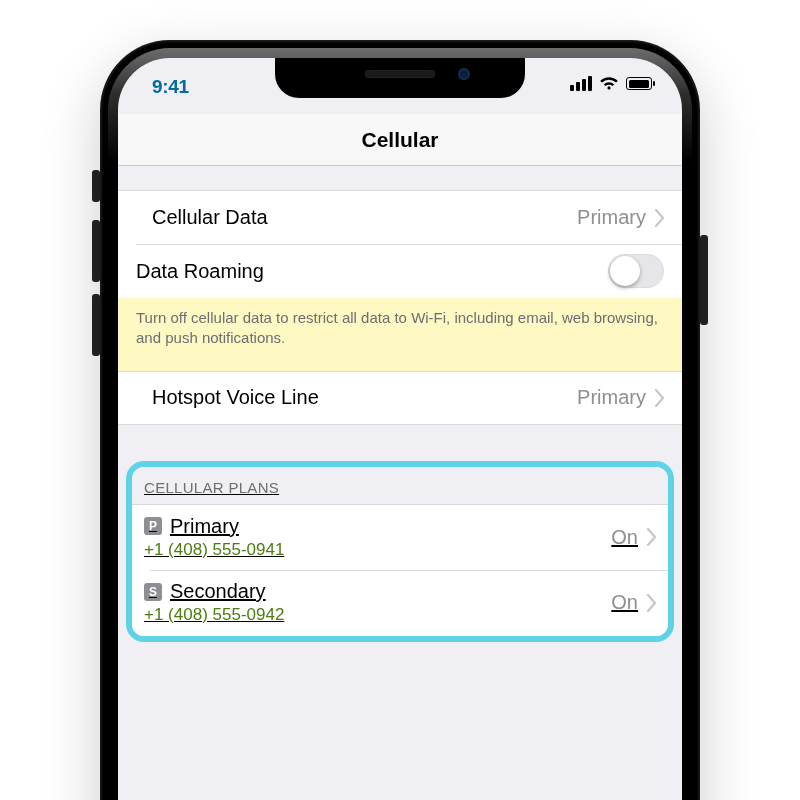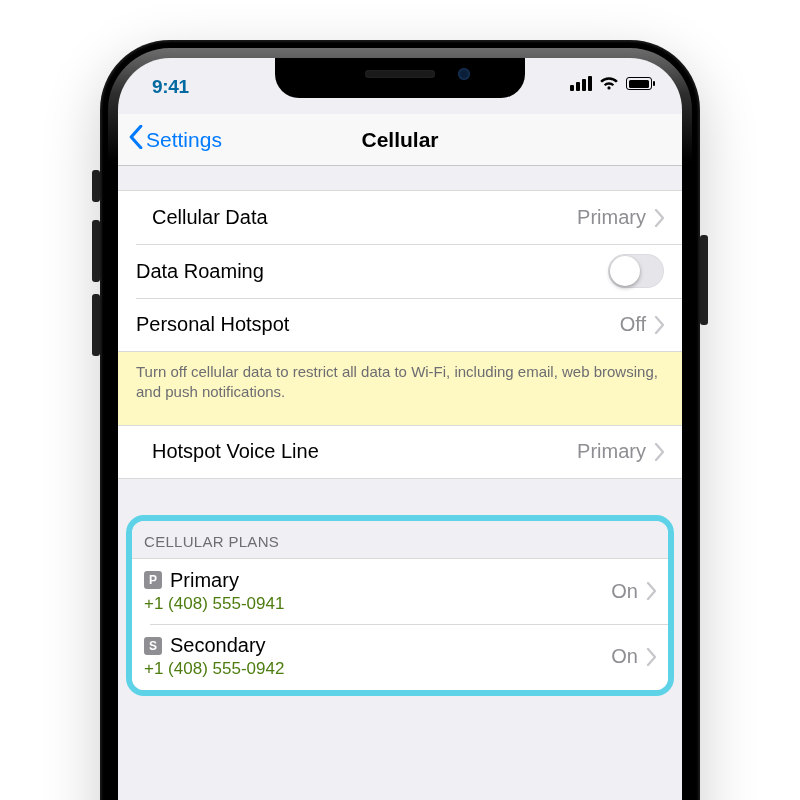--- a/index.html
+++ b/index.html
@@ -296,20 +296,21 @@
     position: relative;
     margin: 0 8px;
     border-radius: 18px;
     padding: 0;
     background: transparent;
   }
   .highlight-inner {
     border: 6px solid #5ed3e8;
     border-radius: 18px;
     overflow: hidden;
+    text-decoration: underline;
   }
   .highlight .section-header {
     padding-top: 12px;
     padding-left: 12px;
     padding-right: 12px;
   }
   .highlight .row {
     padding-left: 12px;
     padding-right: 12px;
   }
@@ -346,28 +347,20 @@
             </div>
             <div class="battery">
               <div class="body">
                   <div class="fill"></div>
                 </div>
             </div>
           </div>
         </div>
 
         <div class="navbar">
-          <div class="back">
-            <span class="chev">
-              <svg width="16" height="24" viewBox="0 0 12 20">
-                  <path d="M10 1L2 10l8 9" stroke="#007aff" stroke-width="2.6" fill="none" stroke-linecap="round" stroke-linejoin="round"></path>
-                </svg>
-            </span>
-            <span>Settings</span>
-          </div>
           <div class="title">Cellular</div>
         </div>
 
         <div class="list">
           <div class="group-gap gap-s"></div>
 
           <div class="row first group-border-top">
             <span class="label">Cellular Data</span>
             <span class="value">Primary</span>
             <span class="chevron">
@@ -377,29 +370,20 @@
             </span>
           </div>
 
           <div class="row">
             <span class="label">Data Roaming</span>
             <div class="switch">
                 <div class="knob"></div>
               </div>
           </div>
 
-          <div class="row group-border-bottom">
-            <span class="label">Personal Hotspot</span>
-            <span class="value">Off</span>
-            <span class="chevron">
-              <svg class="chev-svg" viewBox="0 0 10 18">
-                  <path d="M2 1l7 8-7 8" stroke="#c7c7cc" stroke-width="2.3" fill="none" stroke-linecap="round" stroke-linejoin="round"></path>
-                </svg>
-            </span>
-          </div>
 
           <div class="footer-note">Turn off cellular data to restrict all data to Wi-Fi, including email, web browsing, and push notifications.</div>
 
           <div class="row first group-border-top group-border-bottom">
             <span class="label">Hotspot Voice Line</span>
             <span class="value">Primary</span>
             <span class="chevron">
               <svg class="chev-svg" viewBox="0 0 10 18">
                   <path d="M2 1l7 8-7 8" stroke="#c7c7cc" stroke-width="2.3" fill="none" stroke-linecap="round" stroke-linejoin="round"></path>
                 </svg>

